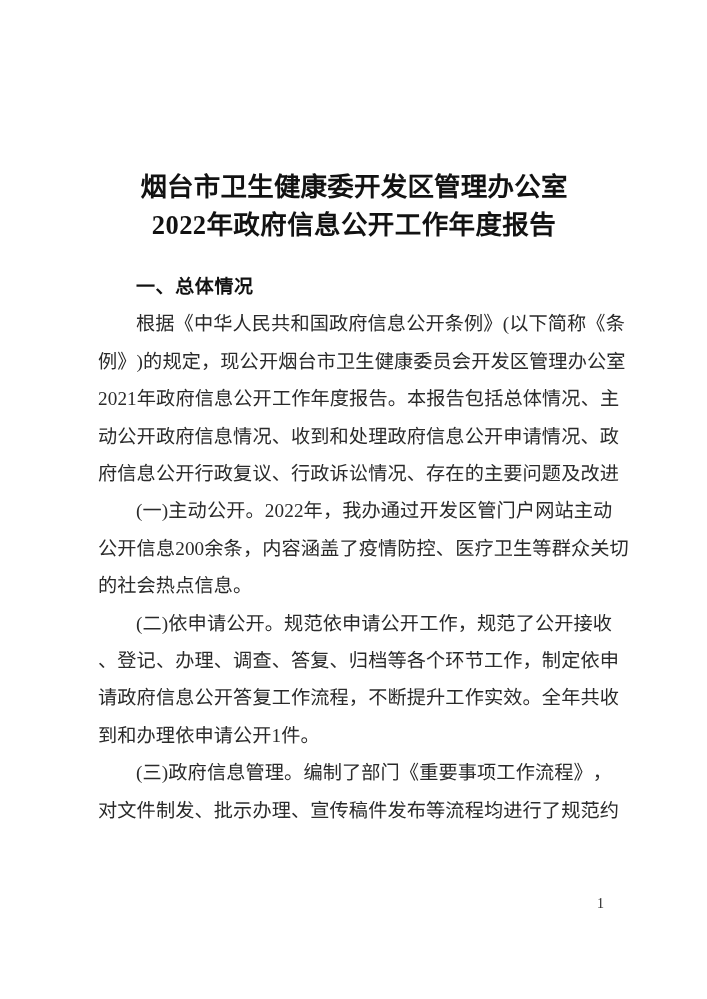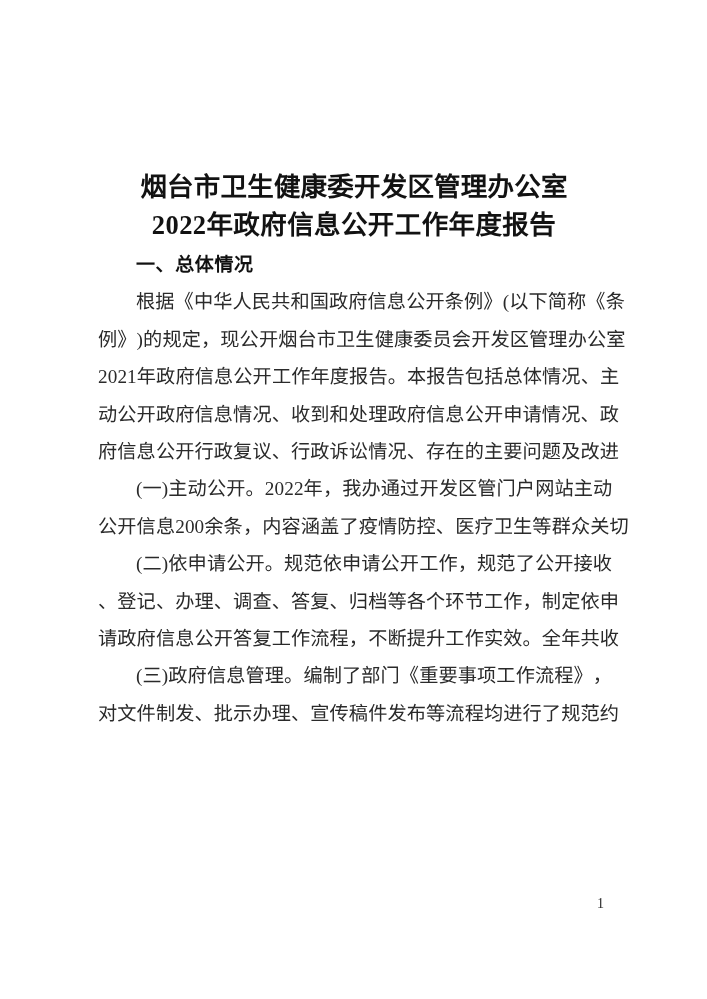--- a/index.html
+++ b/index.html
@@ -44,21 +44,21 @@
     white-space: nowrap;
   }
   .doc-title .tline-2 {
     letter-spacing: 0.4px;
   }
 
   
   .body-area {
     position: absolute;
     left: 98px;
-    top: 246px;
+    top: 268px;
     width: 512px;
   }
 
   
   .section-heading {
     font-family: "Liberation Sans", "DejaVu Sans", sans-serif;
     font-weight: bold;
     font-size: 19px;
     line-height: 37.4px;
     letter-spacing: 0.6px;
@@ -333,20 +333,21 @@
           <span>医</span>
           <span>疗</span>
           <span>卫</span>
           <span>生</span>
           <span>等</span>
           <span>群</span>
           <span>众</span>
           <span>关</span>
           <span>切</span>
         </span>
+      <span class="ln">的社会热点信息。</span>
     </div>
 
     <div class="para">
       <span class="ln just indent">
           <span>(</span>
           <span>二</span>
           <span>)</span>
           <span>依</span>
           <span>申</span>
           <span>请</span>
@@ -422,20 +423,21 @@
           <span>工</span>
           <span>作</span>
           <span>实</span>
           <span>效</span>
           <span>。</span>
           <span>全</span>
           <span>年</span>
           <span>共</span>
           <span>收</span>
         </span>
+      <span class="ln">到和办理依申请公开1件。</span>
     </div>
 
     <div class="para">
       <span class="ln just indent">
           <span>(</span>
           <span>三</span>
           <span>)</span>
           <span>政</span>
           <span>府</span>
           <span>信</span>

